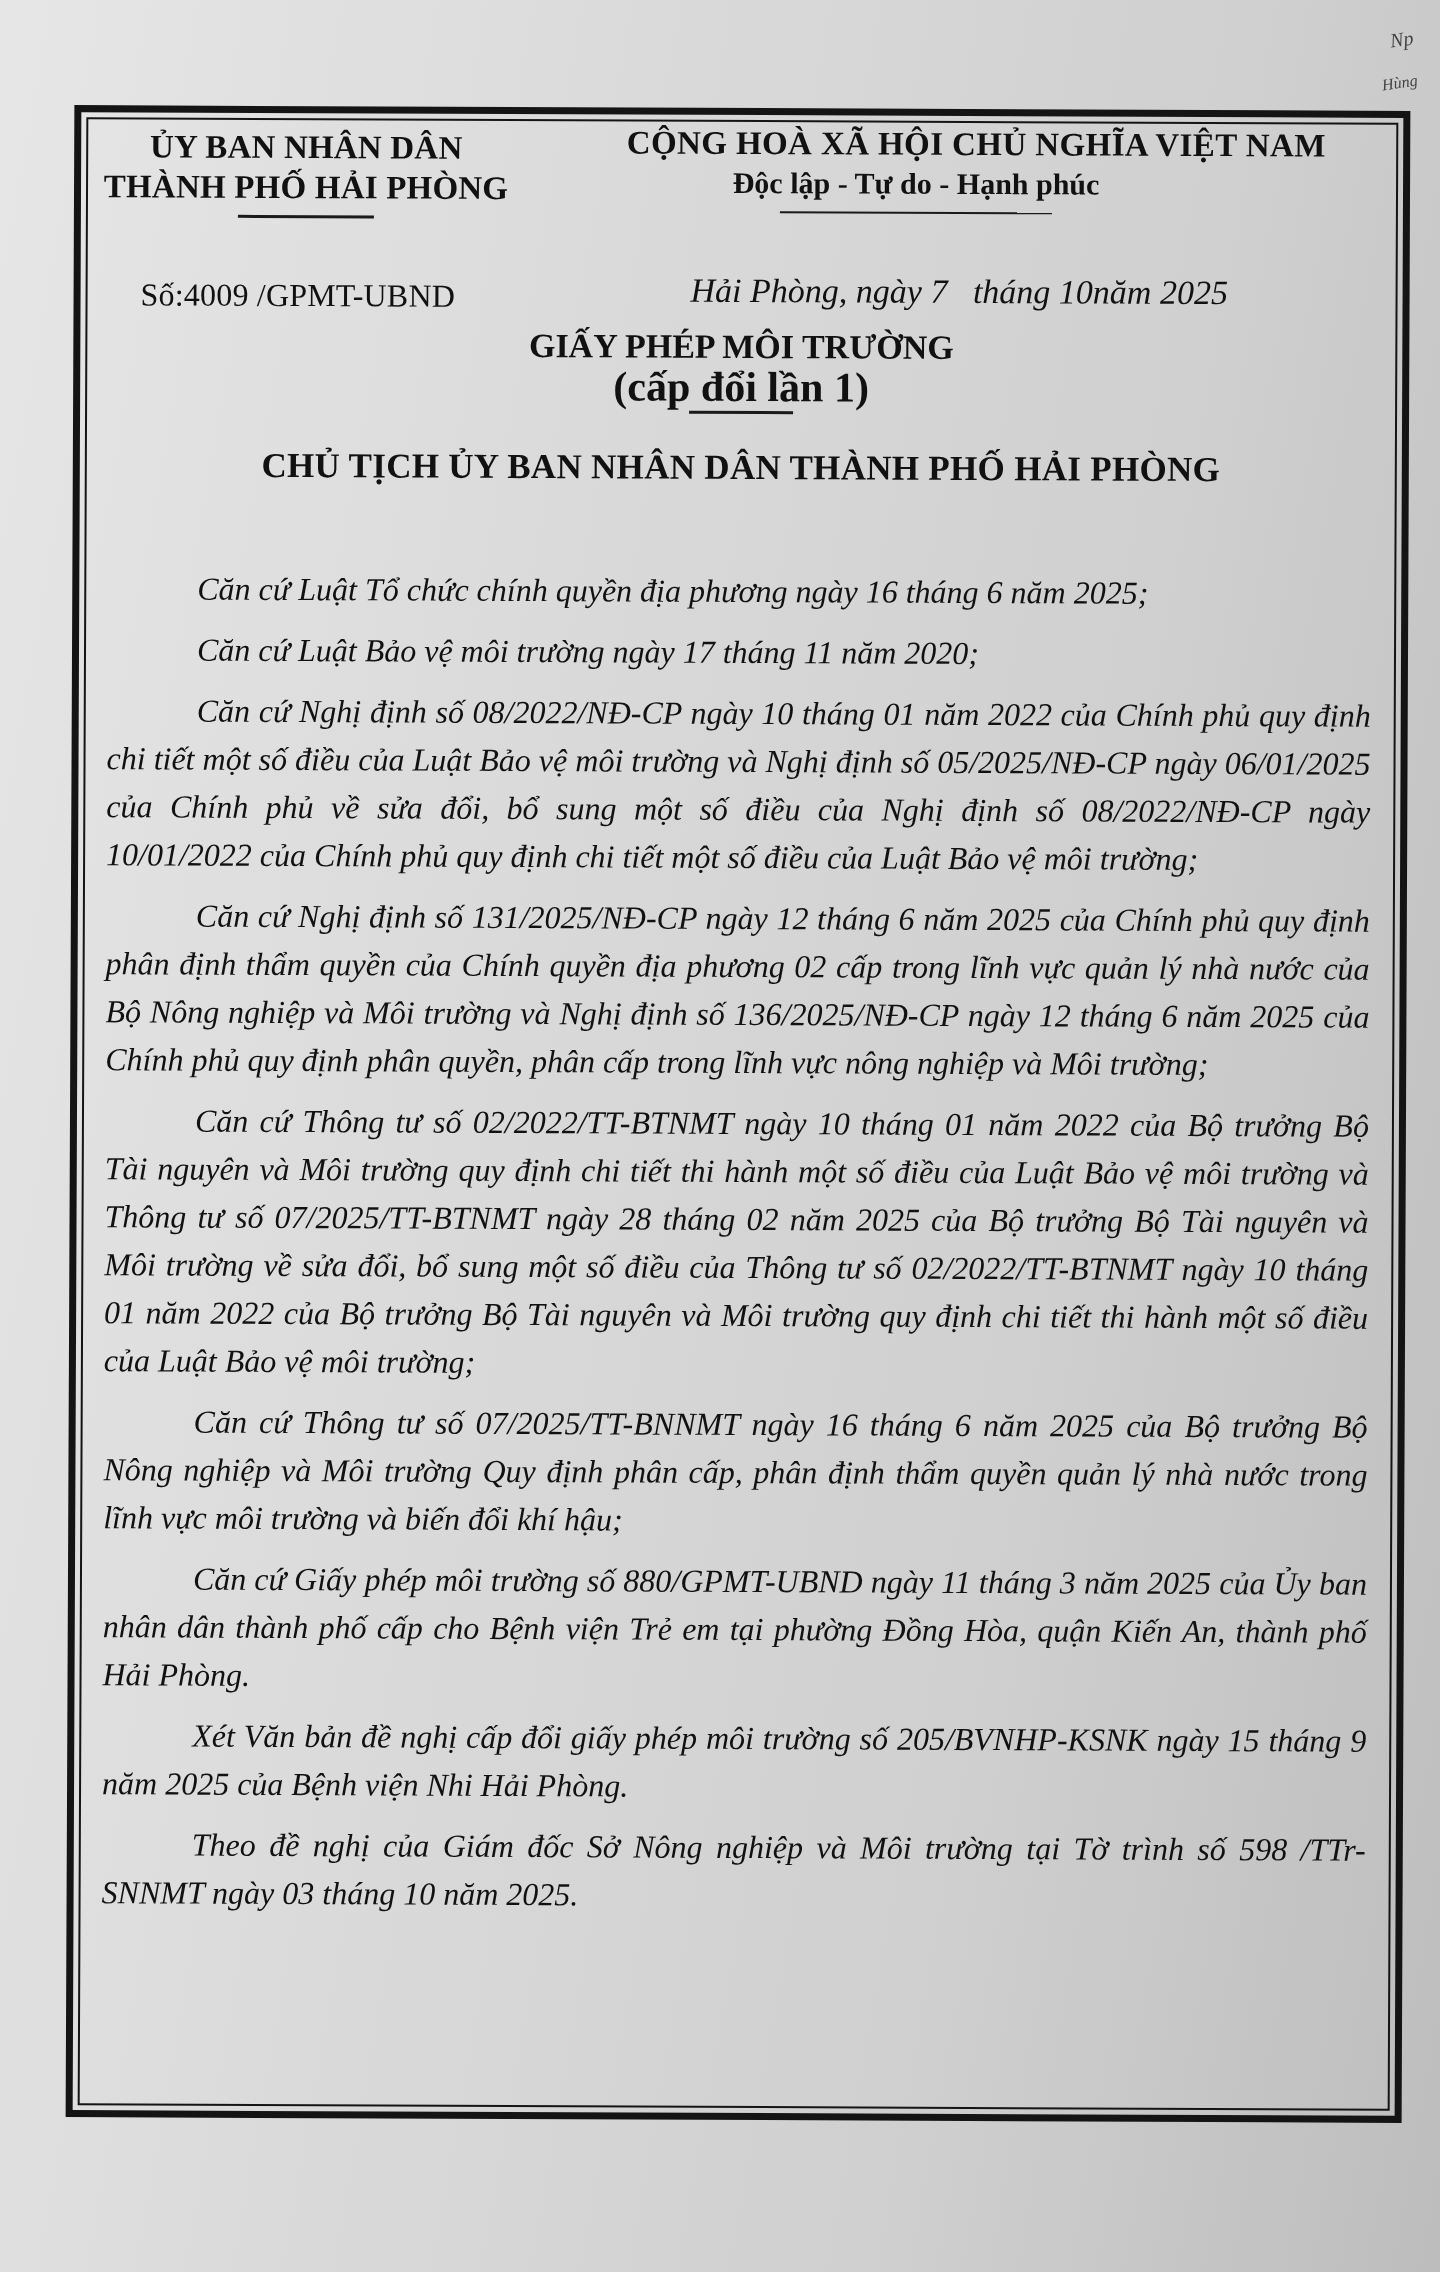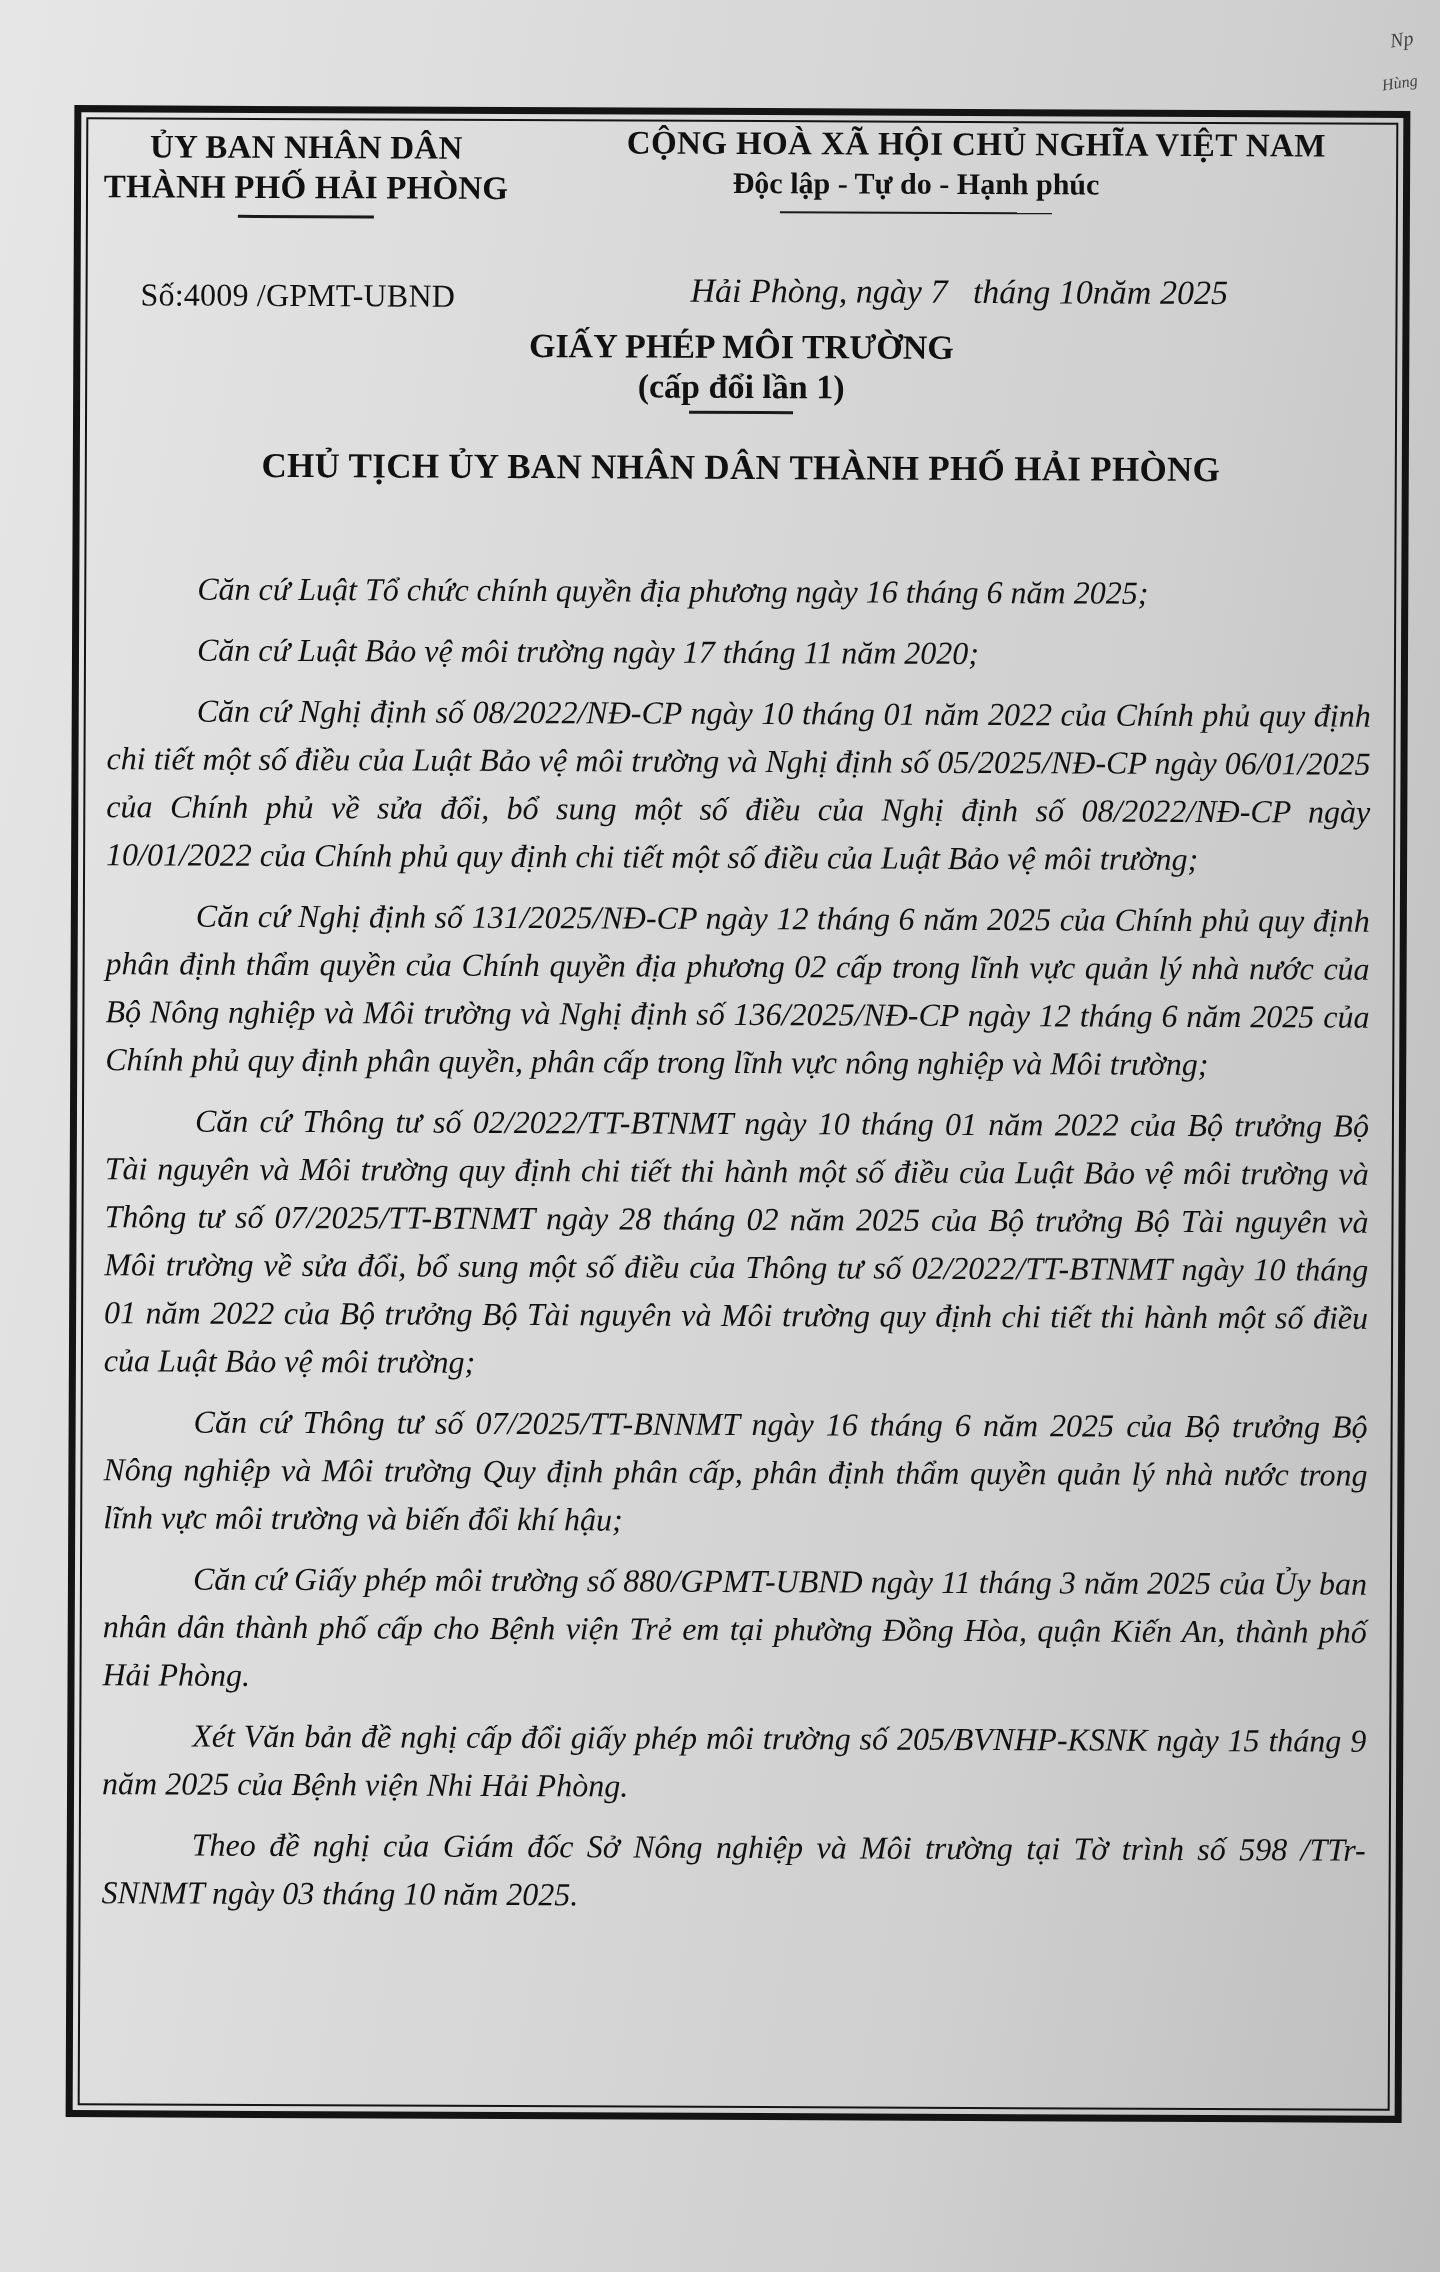--- a/index.html
+++ b/index.html
@@ -115,21 +115,21 @@
       left: 0;
       width: 100%;
       text-align: center;
       font-weight: bold;
     }
     .permit-title {
       font-size: 34px;
       line-height: 40px;
     }
     .permit-sub {
-      font-size: 34px;
+      font-size: 42px;
       line-height: 40px;
       display: inline-block;
     }
     .sub-rule {
       width: 104px;
       height: 3px;
       background: #1a1a1a;
       margin: 4px auto 0;
     }
     .authority {

